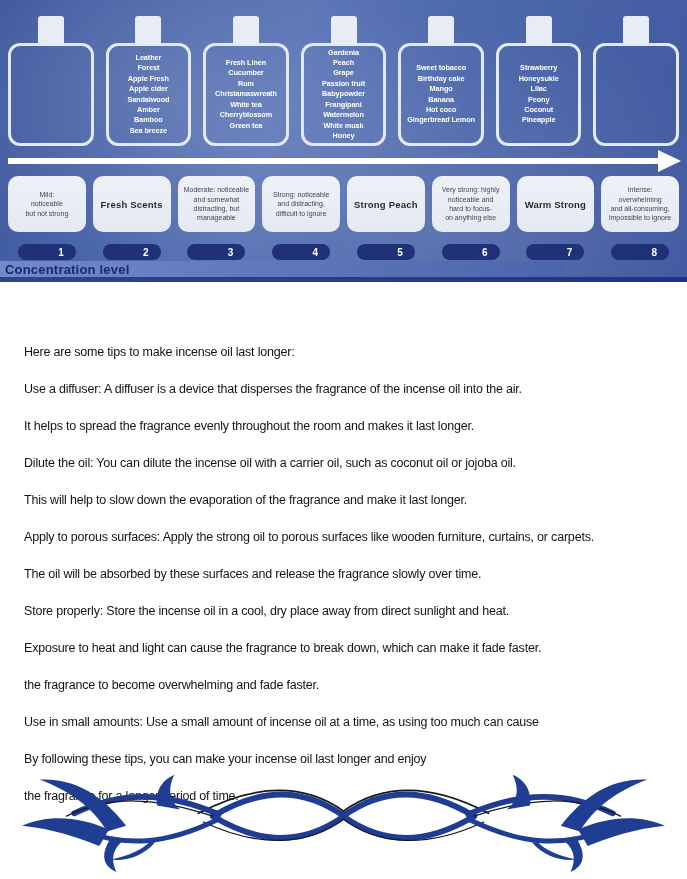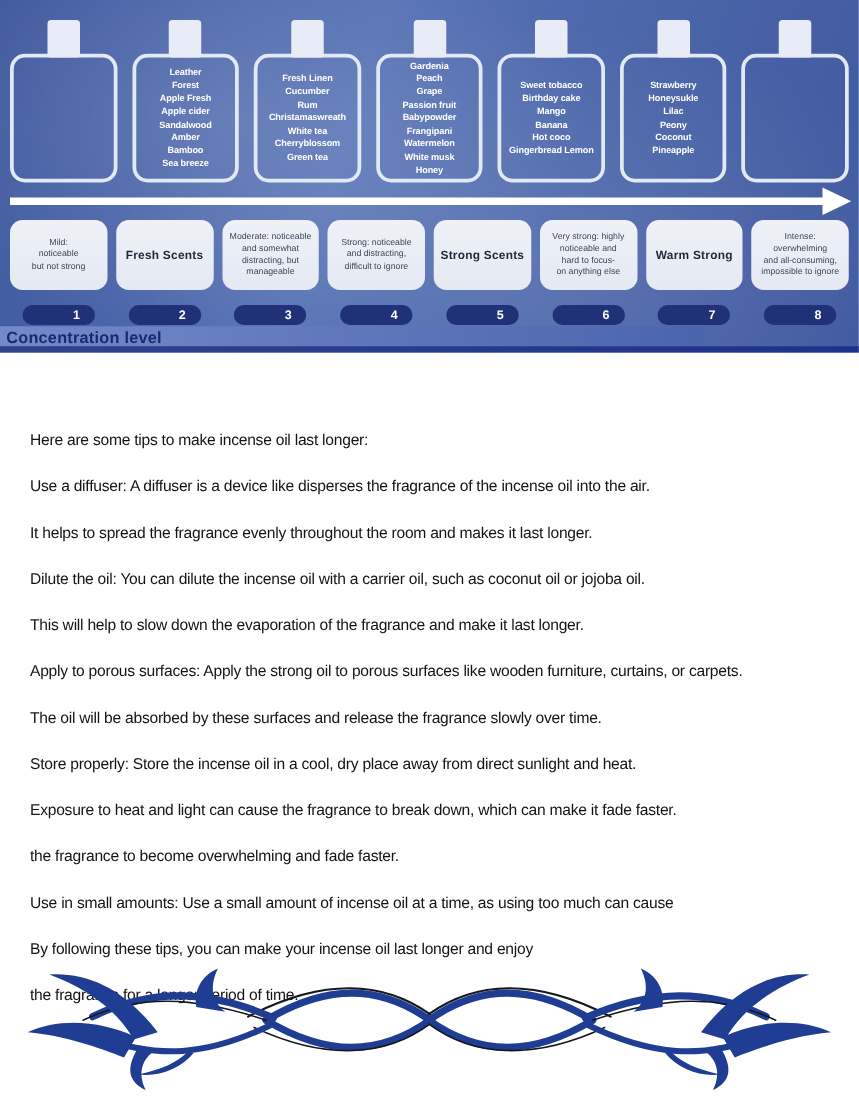--- a/index.html
+++ b/index.html
@@ -163,21 +163,21 @@
 and somewhat
 distracting, but
 manageable</div>
     </div>
     <div class="level-box">
       <div class="level-text">Strong: noticeable
 and distracting,
 difficult to ignore</div>
     </div>
     <div class="level-box big">
-      <div class="level-text">Strong Scents</div>
+      <div class="level-text">Strong Peach</div>
     </div>
     <div class="level-box">
       <div class="level-text">Very strong: highly
 noticeable and
 hard to focus-
 on anything else</div>
     </div>
     <div class="level-box big">
       <div class="level-text">Warm Strong</div>
     </div>
@@ -233,21 +233,21 @@
   </div>
 
   <div class="caption-band">
     <span class="caption">Concentration level</span>
   </div>
   <div class="bottom-strip"></div>
 </div>
 
 <div class="tips">
   <p>Here are some tips to make incense oil last longer:</p>
-  <p>Use a diffuser: A diffuser is a device like disperses the fragrance of the incense oil into the air.</p>
+  <p>Use a diffuser: A diffuser is a device that disperses the fragrance of the incense oil into the air.</p>
   <p>It helps to spread the fragrance evenly throughout the room and makes it last longer.</p>
   <p>Dilute the oil: You can dilute the incense oil with a carrier oil, such as coconut oil or jojoba oil.</p>
   <p>This will help to slow down the evaporation of the fragrance and make it last longer.</p>
   <p>Apply to porous surfaces: Apply the strong oil to porous surfaces like wooden furniture, curtains, or carpets.</p>
   <p>The oil will be absorbed by these surfaces and release the fragrance slowly over time.</p>
   <p>Store properly: Store the incense oil in a cool, dry place away from direct sunlight and heat.</p>
   <p>Exposure to heat and light can cause the fragrance to break down, which can make it fade faster.</p>
   <p>the fragrance to become overwhelming and fade faster.</p>
   <p>Use in small amounts: Use a small amount of incense oil at a time, as using too much can cause</p>
   <p>By following these tips, you can make your incense oil last longer and enjoy</p>

